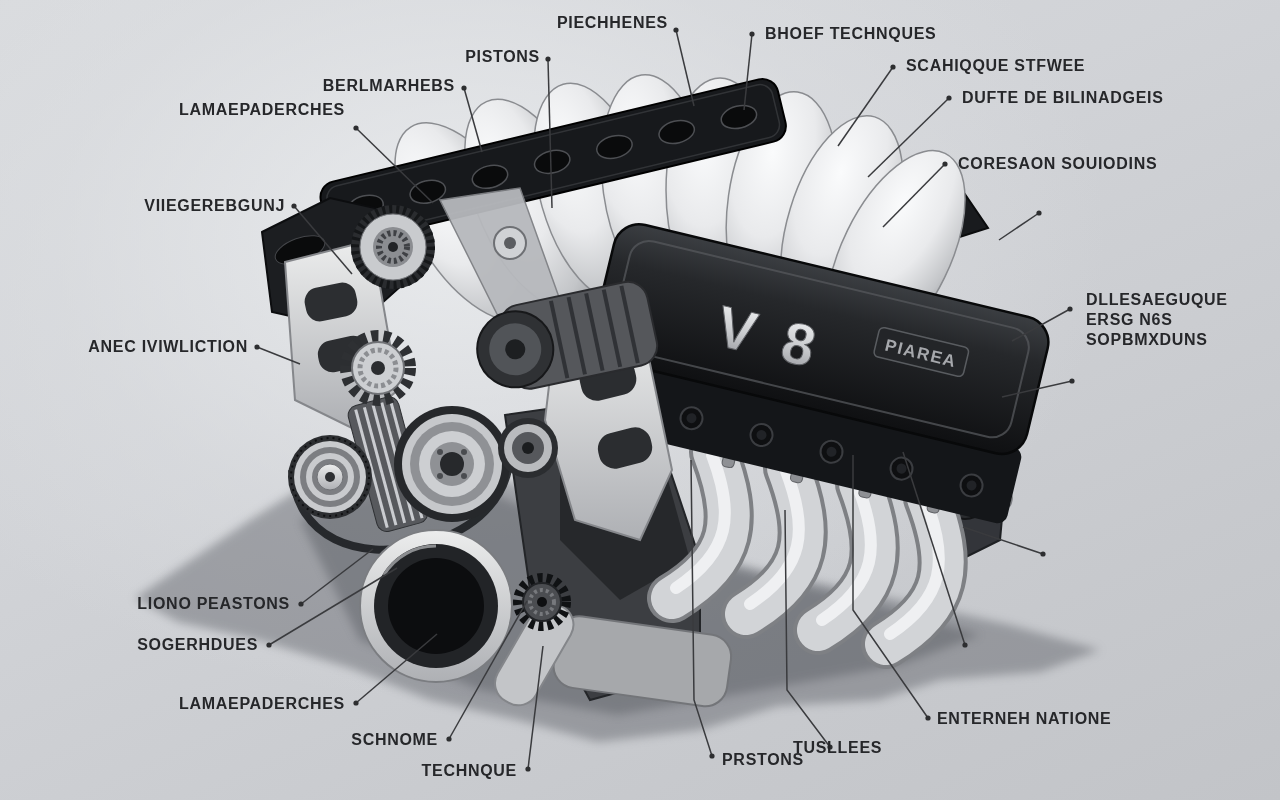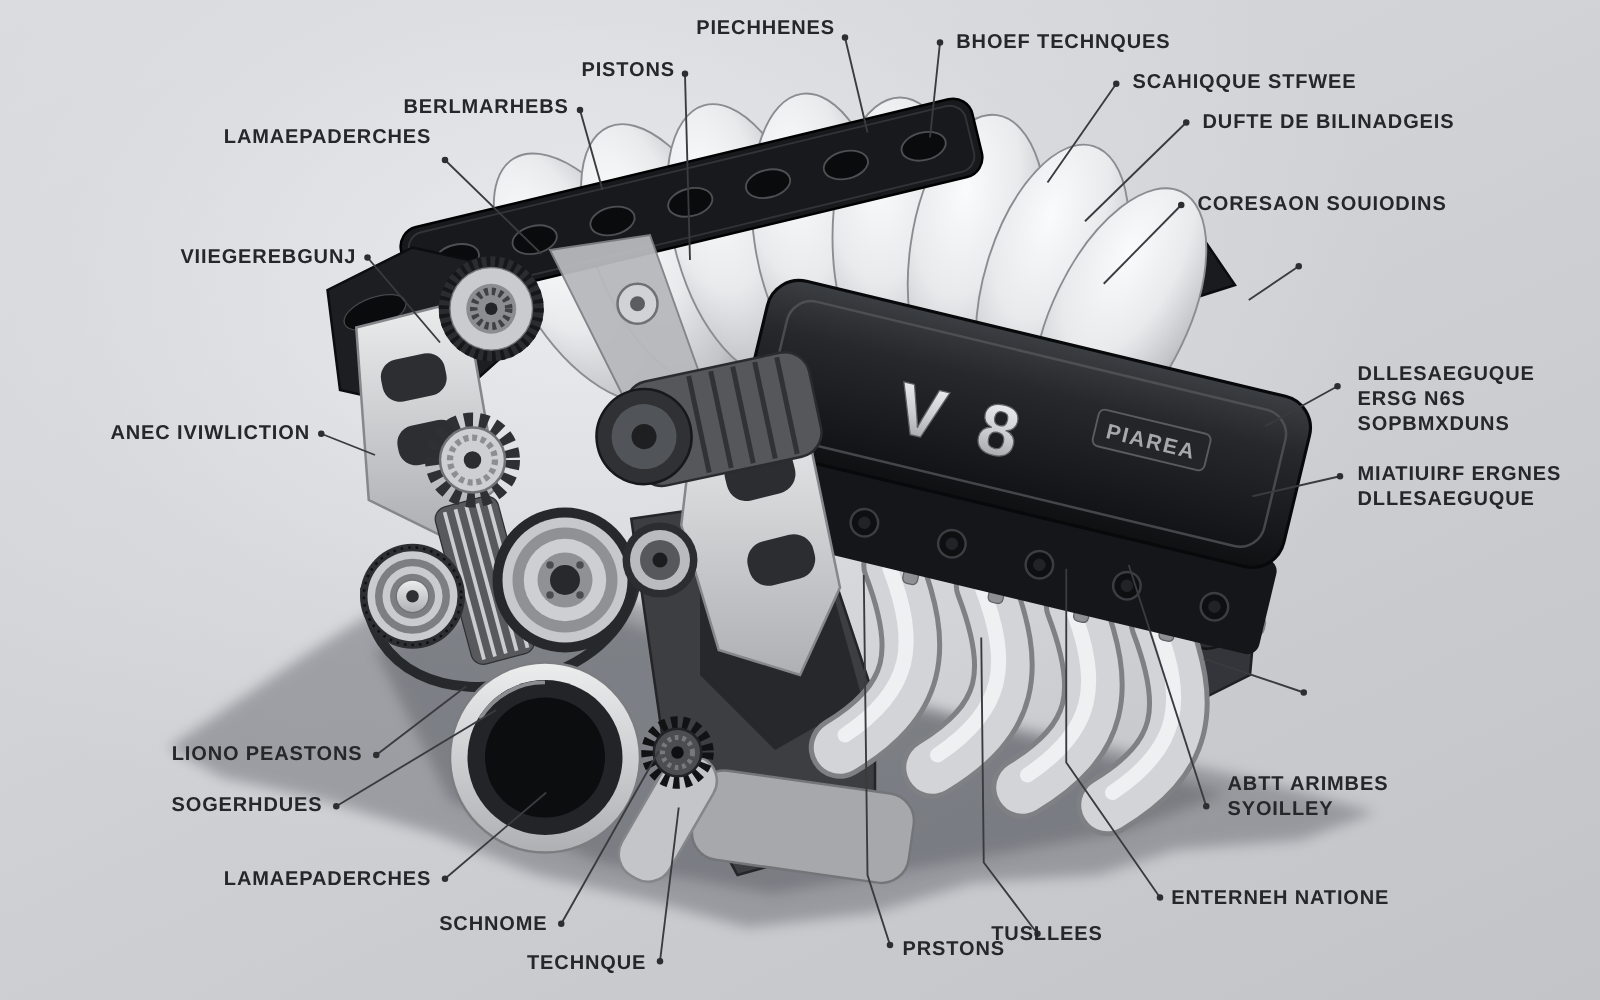--- a/index.html
+++ b/index.html
@@ -327,28 +327,20 @@
       <span class="lbl-line">DUFTE DE BILINADGEIS</span>
     </div>
 <div class="lbl" style="left:958px;top:154px">
       <span class="lbl-line">CORESAON SOUIODINS</span>
     </div>
 <div class="lbl" style="left:1086px;top:290px">
   <span class="lbl-line">DLLESAEGUQUE</span>
   <span class="lbl-line">ERSG N6S</span>
   <span class="lbl-line">SOPBMXDUNS</span>
 </div>
-<div class="lbl" style="left:1086px;top:370px">
-  <span class="lbl-line">MIATIUIRF ERGNES</span>
-  <span class="lbl-line">DLLESAEGUQUE</span>
-</div>
-<div class="lbl" style="left:982px;top:618px">
-  <span class="lbl-line">ABTT ARIMBES</span>
-  <span class="lbl-line">SYOILLEY</span>
-</div>
 <div class="lbl" style="left:937px;top:709px">
       <span class="lbl-line">ENTERNEH NATIONE</span>
     </div>
 <div class="lbl" style="left:793px;top:738px">
       <span class="lbl-line">TUSLLEES</span>
     </div>
 <div class="lbl" style="left:722px;top:750px">
       <span class="lbl-line">PRSTONS</span>
     </div>
 <div class="lbl r" style="right:990px;top:594px">

